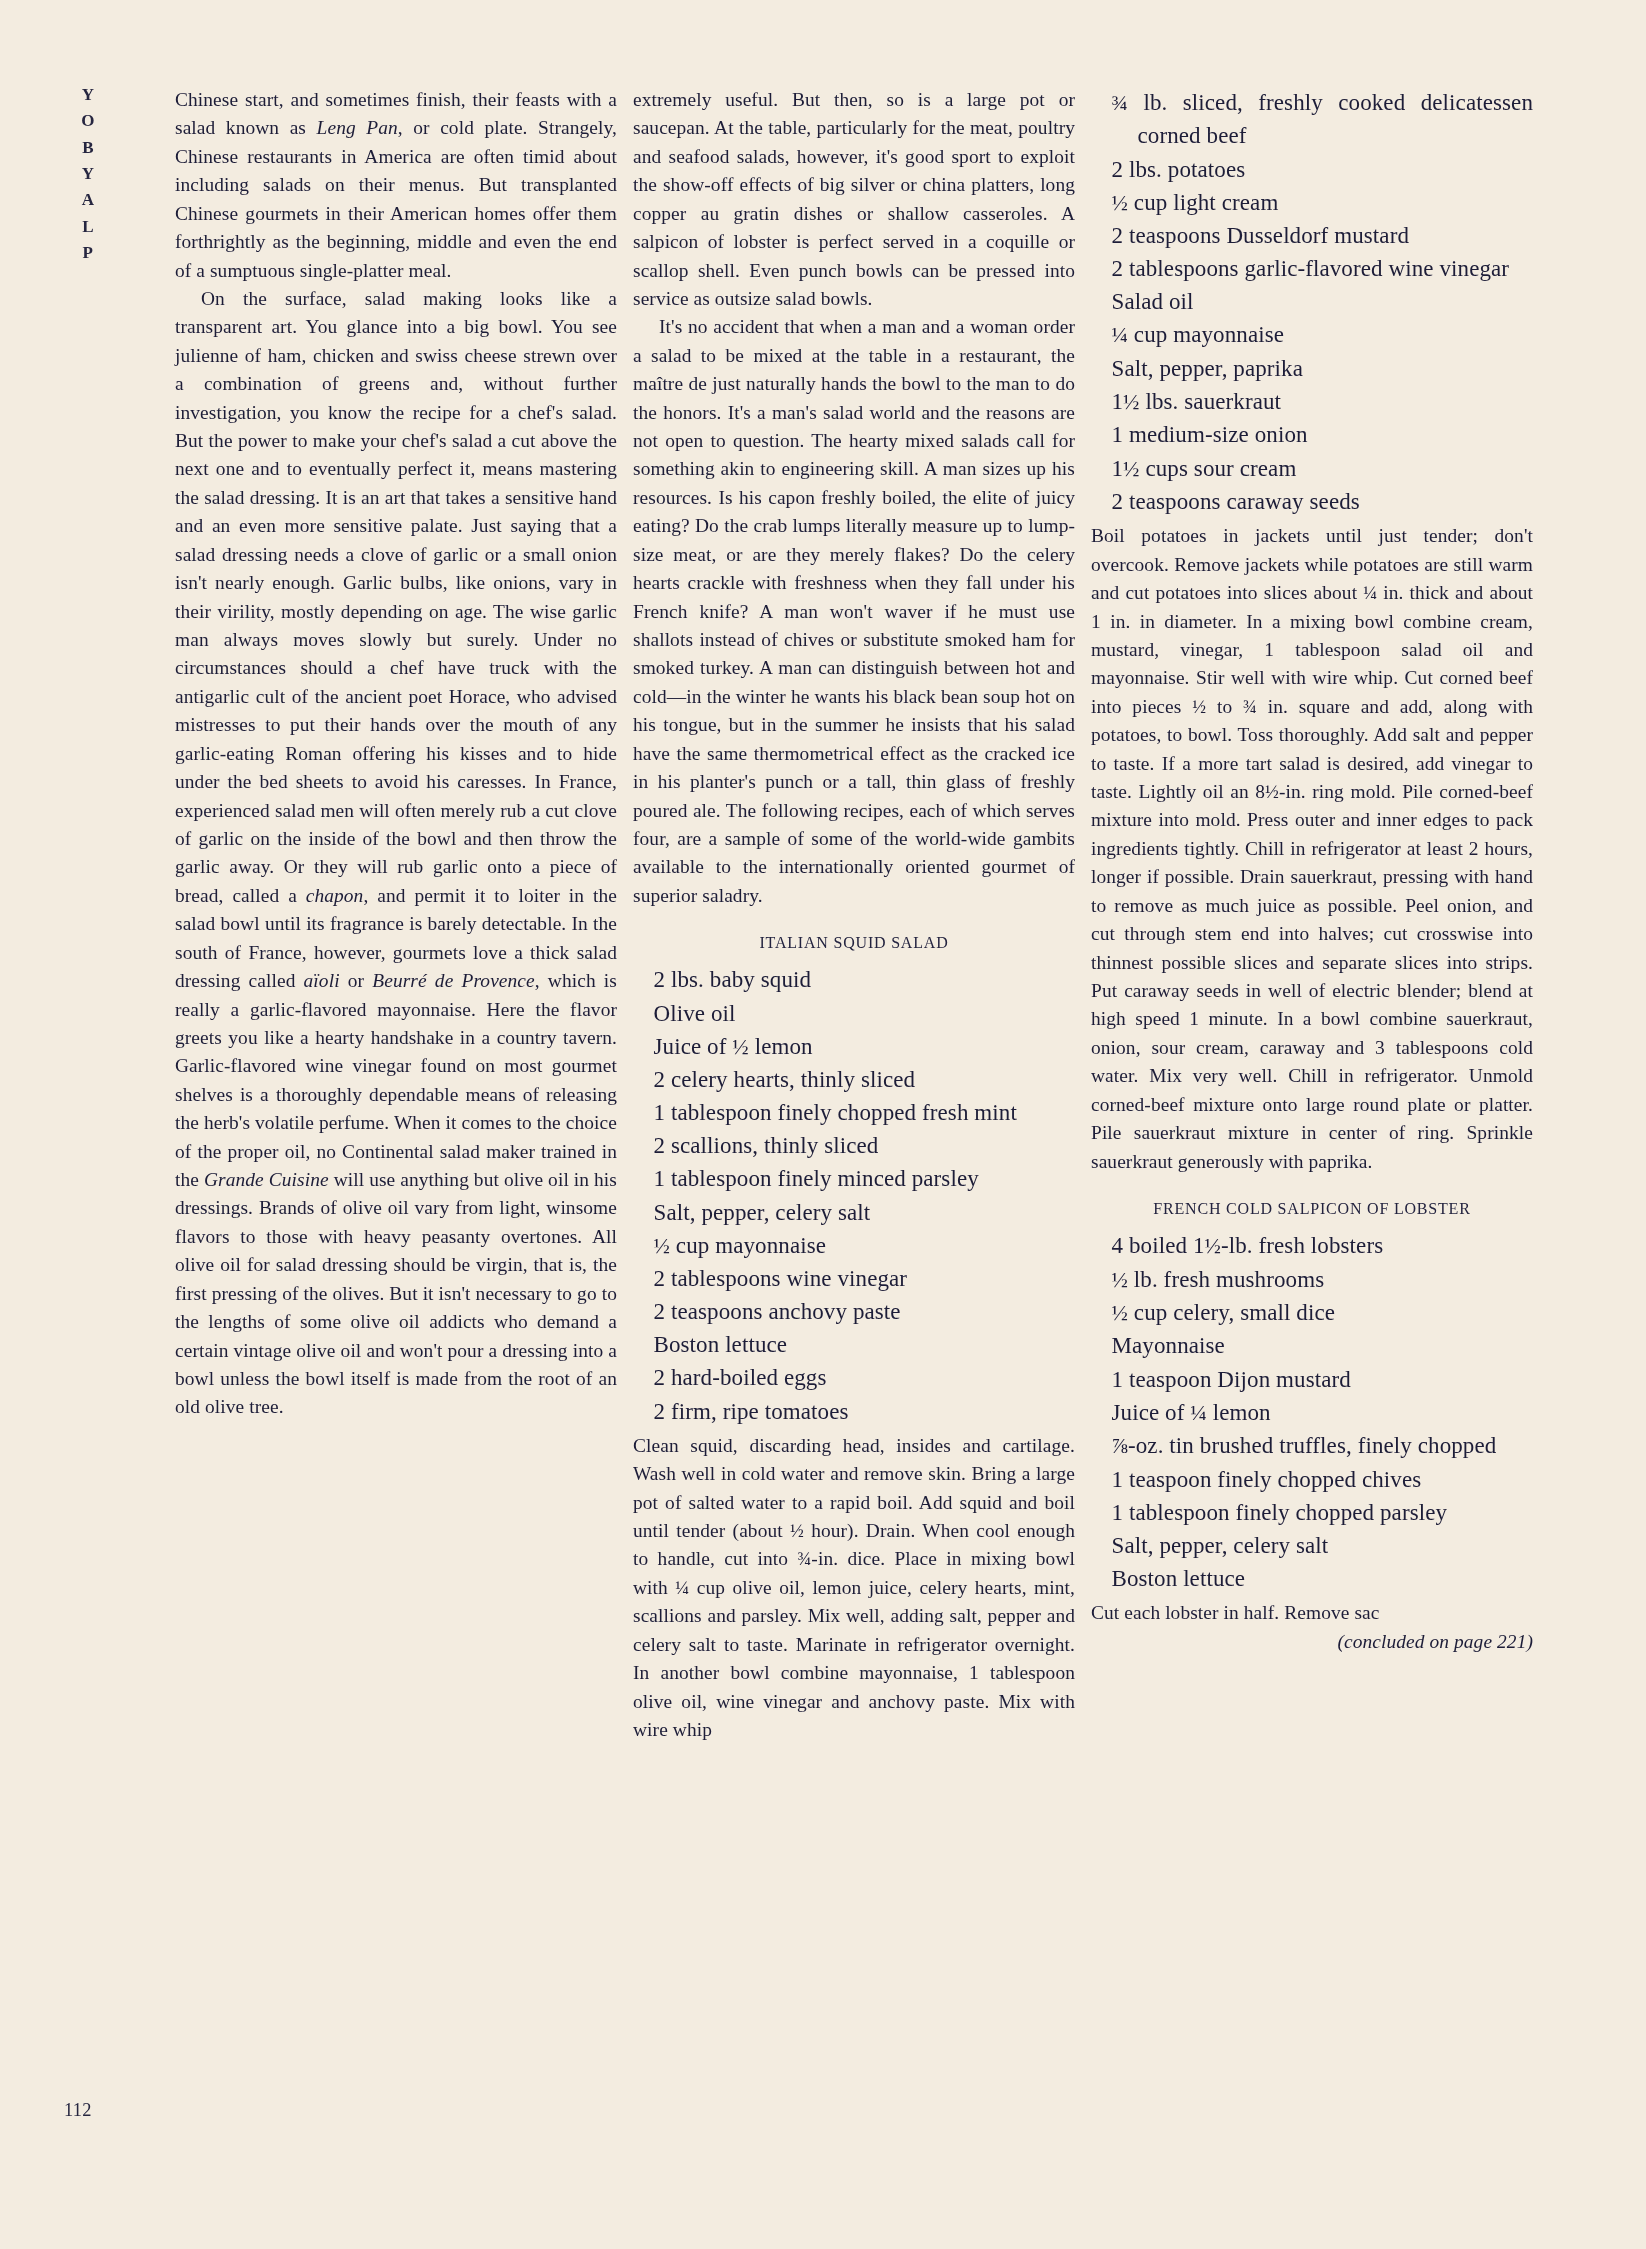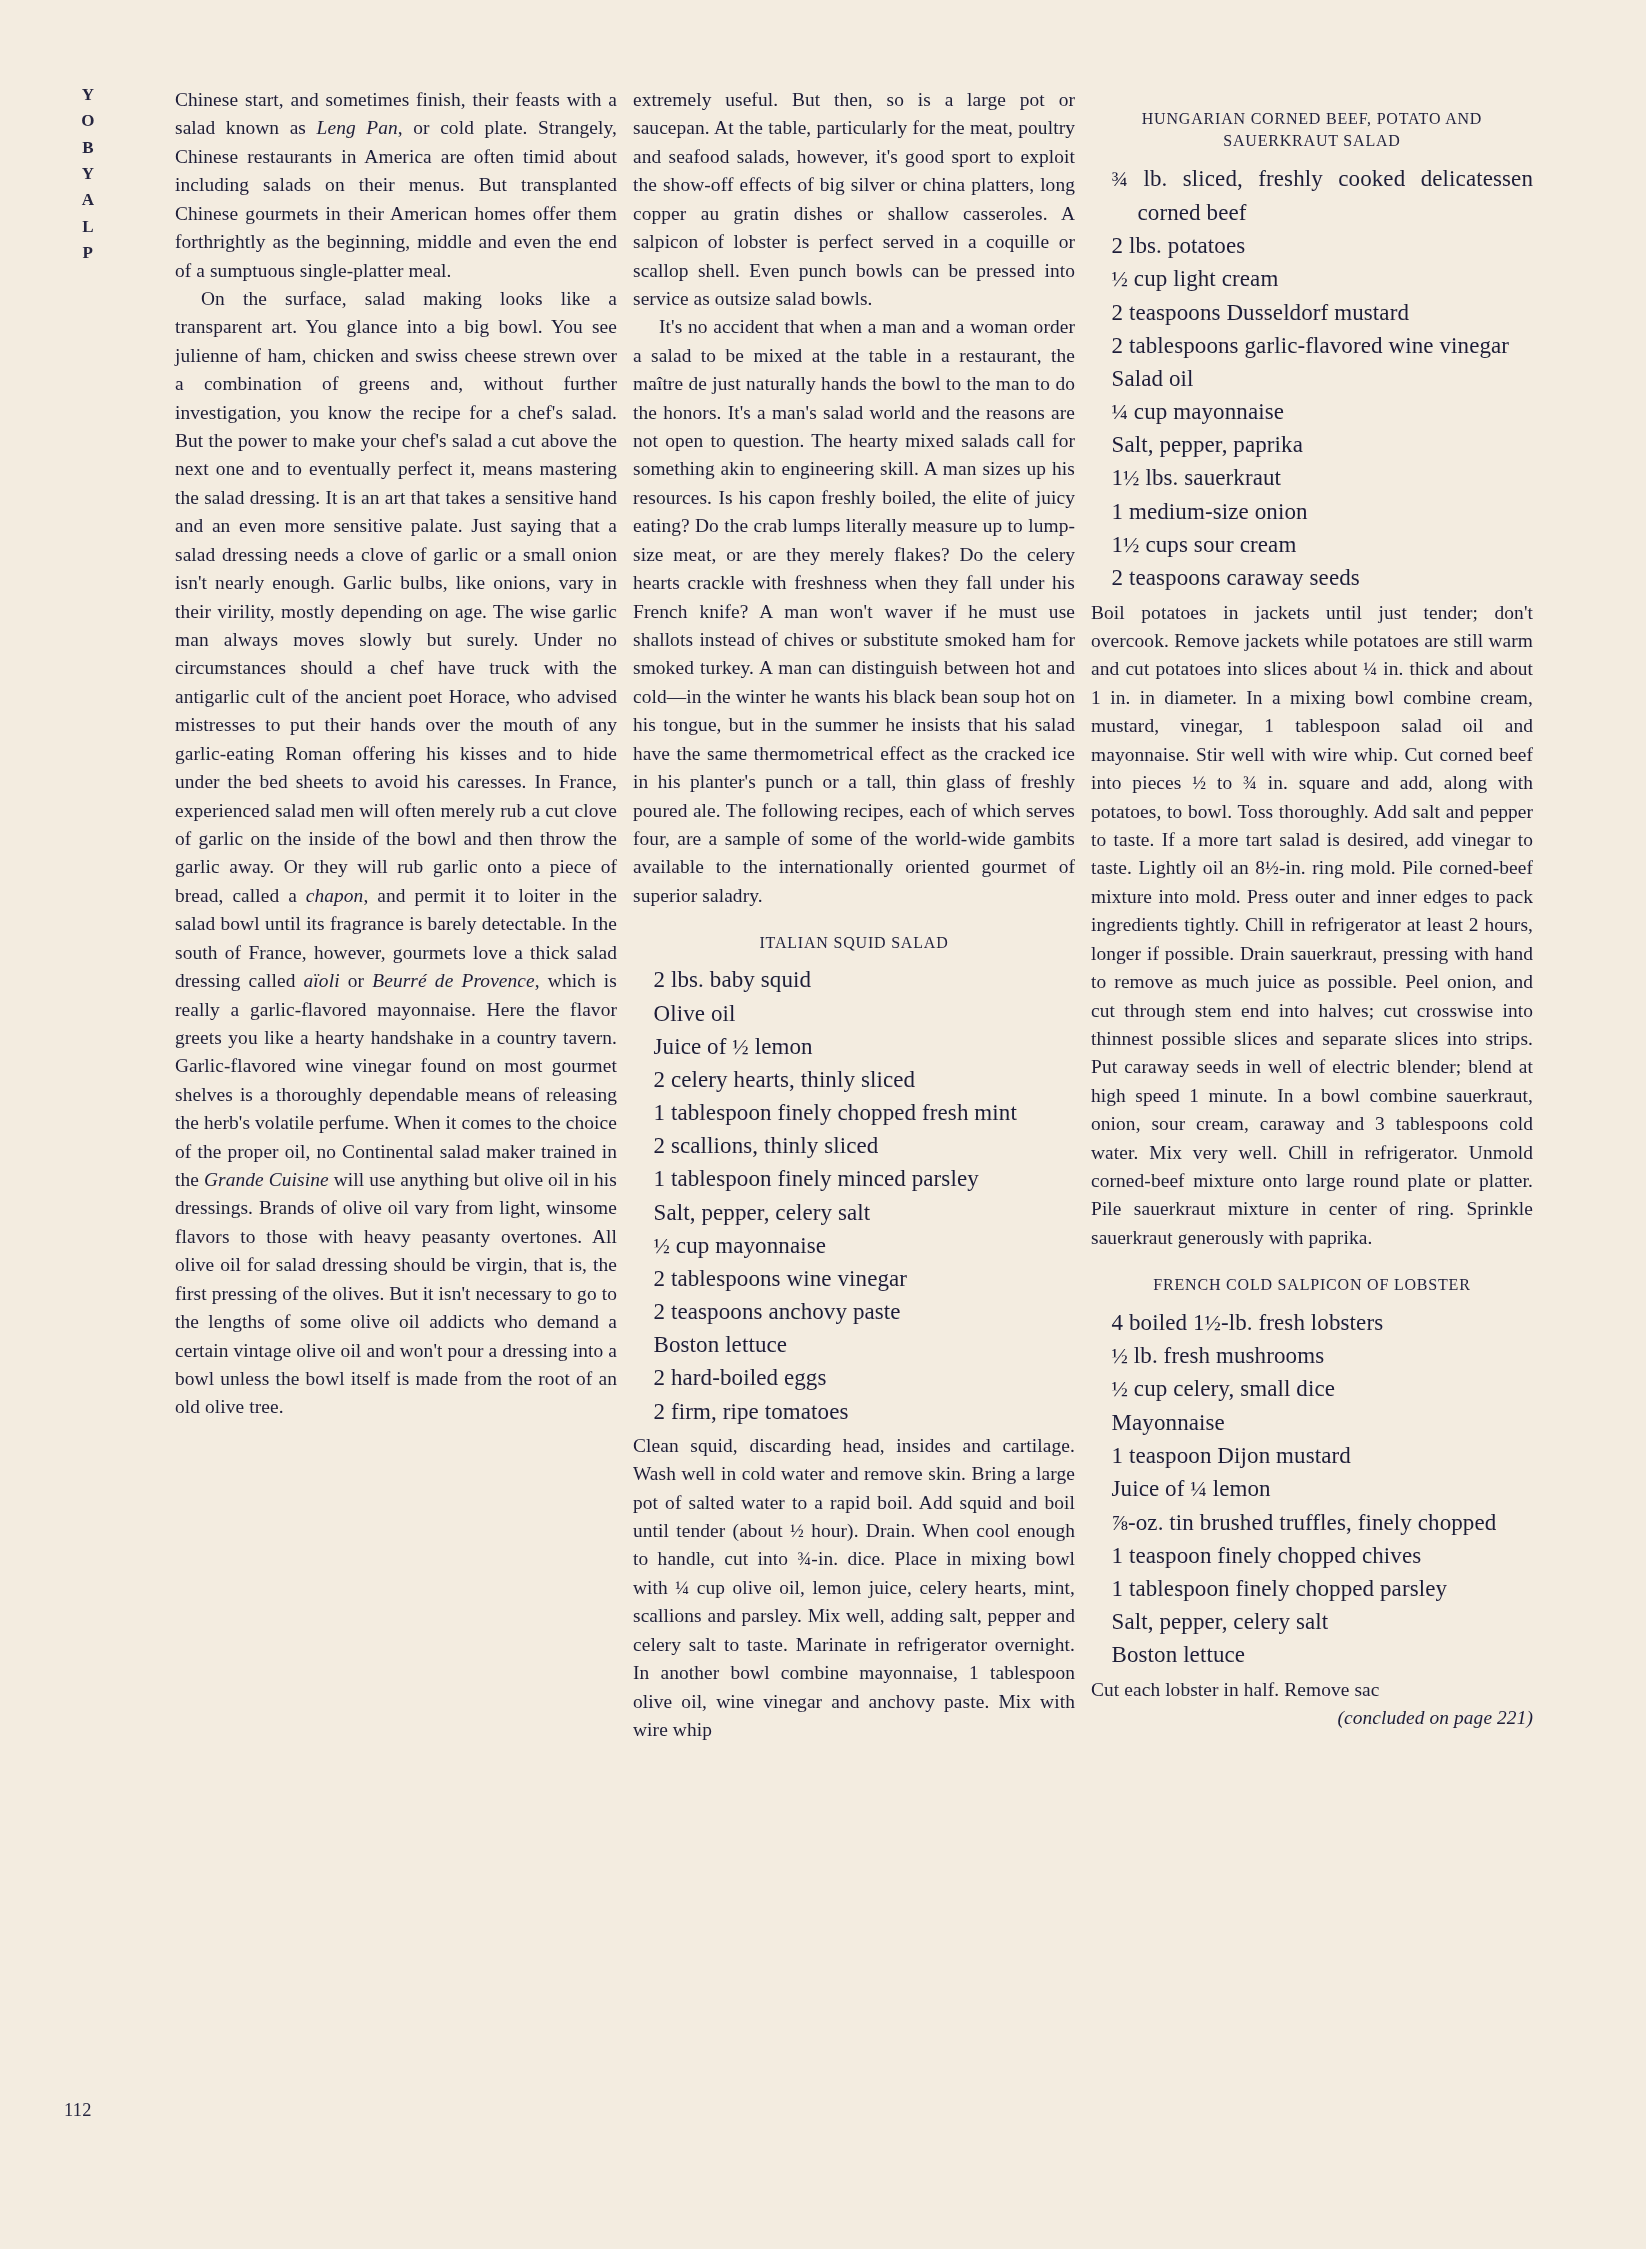--- a/index.html
+++ b/index.html
@@ -150,24 +150,20 @@
           <li class="hang">2 teaspoons anchovy paste</li>
           <li class="hang">Boston lettuce</li>
           <li class="hang">2 hard-boiled eggs</li>
           <li class="hang">2 firm, ripe tomatoes</li>
         </ul>
       <p>Clean squid, discarding head, insides and cartilage. Wash well in cold water and remove skin. Bring a large pot of salted water to a rapid boil. Add squid and boil until tender (about <span class="frac">½</span> hour). Drain. When cool enough to handle, cut into <span class="frac">¾</span>-in. dice. Place in mixing bowl with <span class="frac">¼</span> cup olive oil, lemon juice, celery hearts, mint, scallions and parsley. Mix well, adding salt, pepper and celery salt to taste. Marinate in refrigerator overnight. In another bowl combine mayonnaise, 1 tablespoon olive oil, wine vinegar and anchovy paste. Mix with wire whip</p>
     </div>
 
     <div class="col">
 
-      <div class="recipe-title two-line">
-        <span>HUNGARIAN CORNED BEEF, POTATO AND</span><br>
-        <span>SAUERKRAUT SALAD</span>
-      </div>
       <ul class="ingredients">
           <li class="hang"><span class="frac">¾</span> lb. sliced, freshly cooked delicatessen corned beef</li>
           <li class="hang">2 lbs. potatoes</li>
           <li class="hang"><span class="frac">½</span> cup light cream</li>
           <li class="hang">2 teaspoons Dusseldorf mustard</li>
           <li class="hang">2 tablespoons garlic-flavored wine vinegar</li>
           <li class="hang">Salad oil</li>
           <li class="hang"><span class="frac">¼</span> cup mayonnaise</li>
           <li class="hang">Salt, pepper, paprika</li>
           <li class="hang">1<span class="frac">½</span> lbs. sauerkraut</li>

